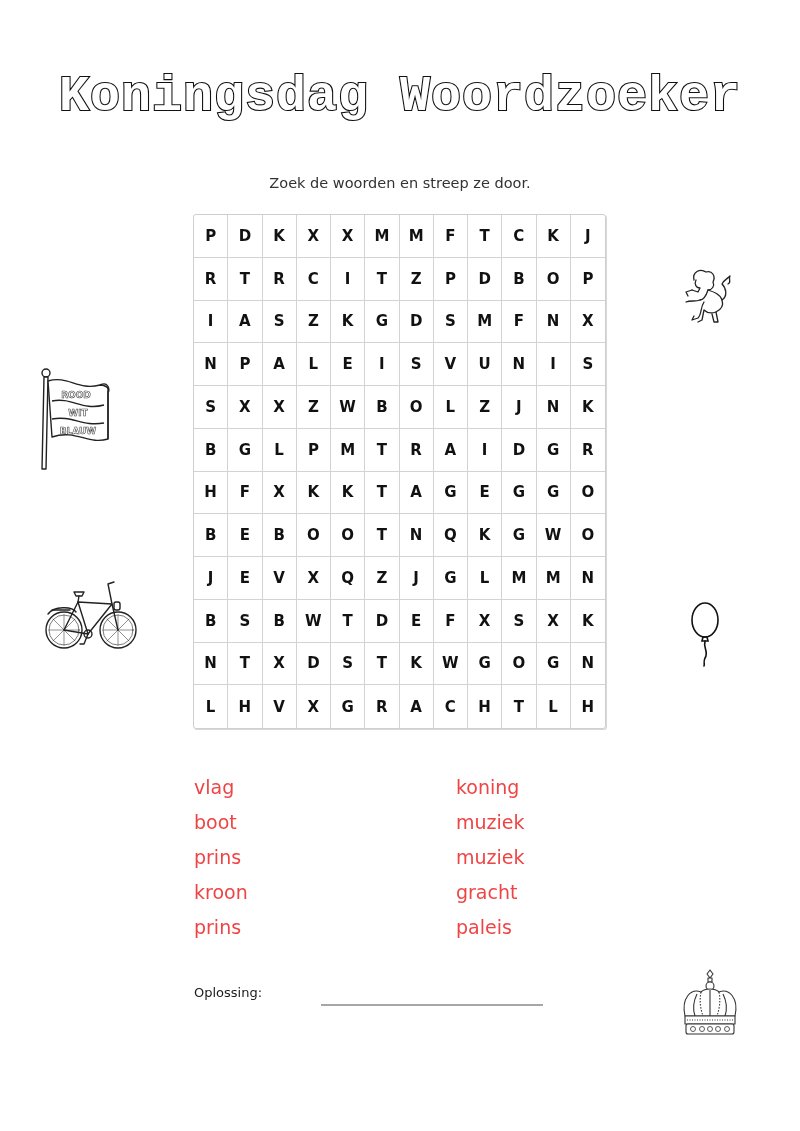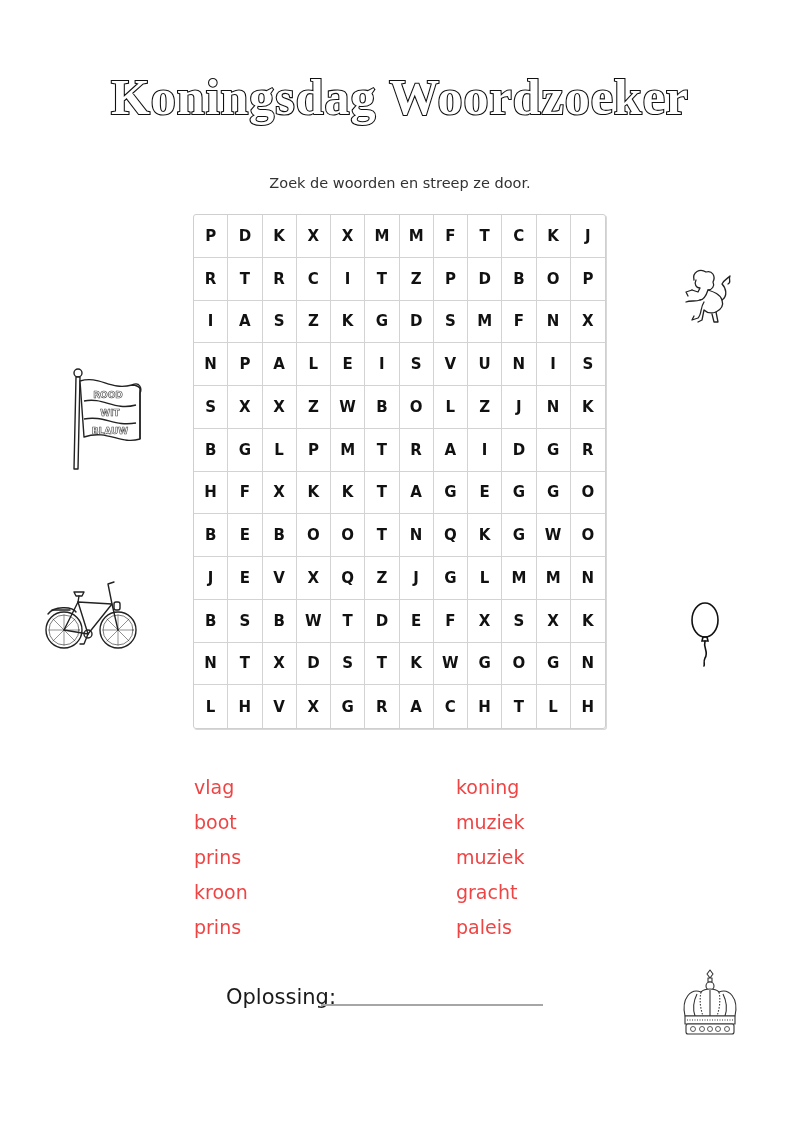--- a/index.html
+++ b/index.html
@@ -1,21 +1,21 @@
 <!DOCTYPE html>
 <html><head>
 <meta charset="utf-8">
 <style>
   html, body { margin: 0; padding: 0; background: #ffffff; }
   body { width: 800px; height: 1131px; position: relative; overflow: hidden;
          font-family: "DejaVu Sans", sans-serif; color: #111; }
 
   .title {
     position: absolute; left: 0; top: 68px; width: 800px; text-align: center;
-    font-family: Liberation Serif, serif; font-weight: bold; font-size: 50px;
+    font-family: Liberation Mono, monospace; font-weight: bold; font-size: 50px;
     letter-spacing: 1px; color: #ffffff;
     -webkit-text-stroke: 2.2px #111;
     paint-order: stroke fill;
   }
   .subtitle {
     position: absolute; left: 0; top: 151px; width: 800px; text-align: center;
     font-family: "DejaVu Sans", sans-serif; font-size: 14.5px; color: #333; margin-top: 24px;
   }
 
   .grid {
@@ -32,21 +32,21 @@
   }
   .cell.last-col { border-right: none; }
   .cell.last-row { border-bottom: none; }
 
   .words { position: absolute; top: 772px; font-family: "DejaVu Sans", sans-serif;
            font-size: 19px; color: #ef4444; }
   .words.col1 { left: 194px; }
   .words.col2 { left: 416px; margin-left: 40px; }
   .word { height: 35px; line-height: 30px; }
 
-  .solution-label { position: absolute; left: 194px; top: 985px; font-size: 21px; color: #1a1a1a; margin-left: 32px; }
+  .solution-label { position: absolute; left: 194px; top: 985px; font-size: 13px; color: #1a1a1a; }
   .solution-line { position: absolute; left: 321px; top: 1004px; width: 222px; height: 2px; background: #a6a6a6; }
 
   .deco { position: absolute; }
 </style>
 </head>
 <body>
 
 <div class="title">Koningsdag Woordzoeker</div>
 <div class="subtitle">Zoek de woorden en streep ze door.</div>
 
@@ -220,21 +220,21 @@
     <path d="M14 14 C12 6 20 2 26 6 C32 4 36 10 33 16 C35 20 32 24 28 24 C26 30 24 34 20 34"></path>
     <path d="M16 14 C14 18 16 22 20 22 L18 26 L12 24"></path>
     <path d="M20 34 C16 36 10 34 6 36 M12 24 L6 26 L8 30"></path>
     <path d="M28 24 C34 26 40 28 42 34 C44 40 40 44 36 46 L38 56 L34 56 L32 48"></path>
     <path d="M24 36 C20 42 22 48 18 52 L12 54 L14 50"></path>
     <path d="M36 46 C30 48 26 46 24 44 L22 54 L18 56"></path>
     <path d="M42 34 C48 30 46 22 42 18 C44 14 48 12 50 10 C48 14 52 16 48 18"></path>
   </svg>
 </div>
 
-<div class="deco" style="left:70px;top:365px;width:80px;height:110px;text-decoration:underline;">
+<div class="deco" style="left:38px;top:365px;width:80px;height:110px;text-decoration:underline;">
   <svg width="80" height="110" viewBox="0 0 80 110" fill="#fff" stroke="#222" stroke-width="1.4" stroke-linejoin="round">
     <circle cx="8" cy="8" r="4"></circle>
     <path d="M6 12 L10 12 L8 104 L4 104 Z"></path>
     <path d="M10 16 C30 10 40 26 62 20 C66 20 70 22 70 24 L70 74 C50 80 38 64 14 72 Z"></path>
     <path d="M14 36 C34 32 44 46 66 40" fill="none"></path>
     <path d="M14 54 C34 50 44 62 66 58" fill="none"></path>
     <path d="M62 20 C70 16 72 24 70 28 L70 74" fill="none"></path>
     <text x="38" y="33" font-family="DejaVu Sans, sans-serif" font-size="9" font-weight="bold" fill="#fff" stroke="#444" stroke-width="0.6" text-anchor="middle">ROOD</text>
     <text x="40" y="51" font-family="DejaVu Sans, sans-serif" font-size="9" font-weight="bold" fill="#fff" stroke="#444" stroke-width="0.6" text-anchor="middle">WIT</text>
     <text x="40" y="69" font-family="DejaVu Sans, sans-serif" font-size="9" font-weight="bold" fill="#fff" stroke="#444" stroke-width="0.6" text-anchor="middle">BLAUW</text>

